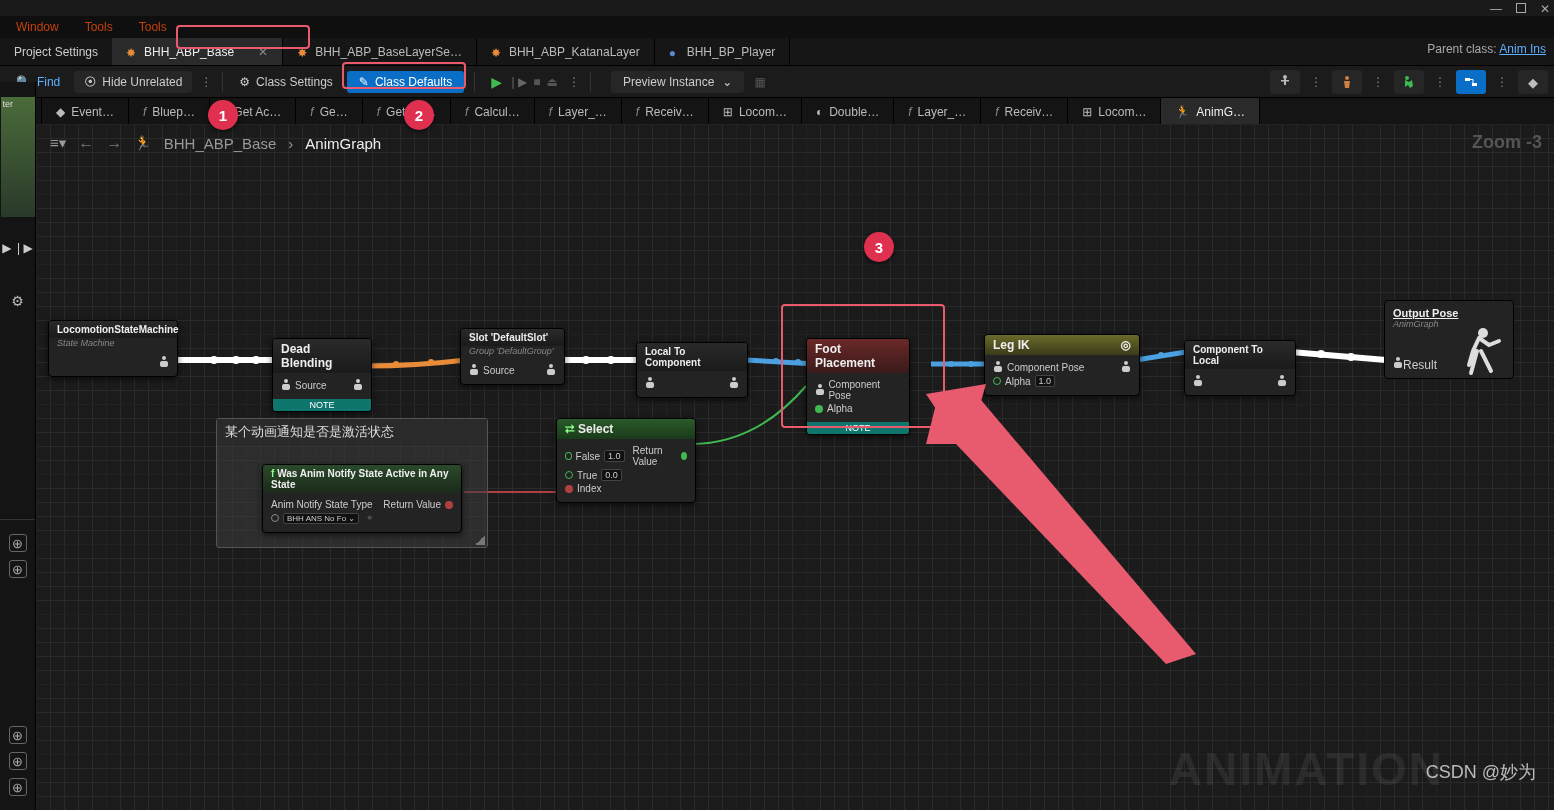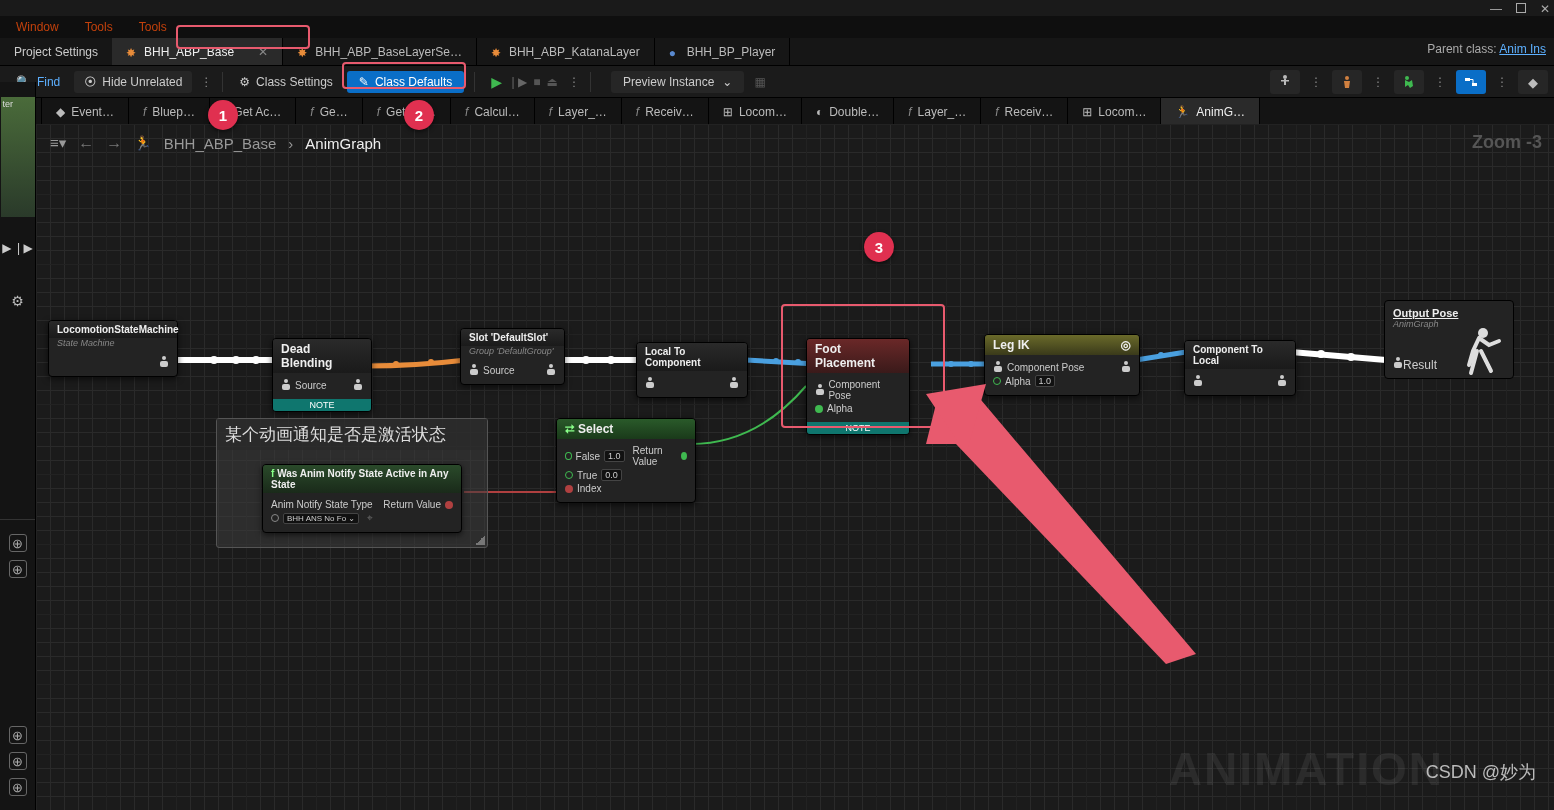--- a/index.html
+++ b/index.html
@@ -89,21 +89,21 @@
 .hdr.red { background:linear-gradient(#6a2828,#3a1a1a); }
 .hdr.green { background:linear-gradient(#2a5a2a,#1a3a1a); }
 .hdr.pure { background:linear-gradient(#2a4a2a,#1a2a1a); font-size:10px; }
 
 .wire { position:absolute; pointer-events:none; }
 
 .redbox { position:absolute; border:2px solid #e85a6e; border-radius:4px; pointer-events:none; }
 .redcircle { position:absolute; width:30px; height:30px; border-radius:50%; background:#e03050; color:#fff; display:flex; align-items:center; justify-content:center; font-weight:700; font-size:15px; box-shadow:0 2px 4px rgba(0,0,0,.5); }
 
 .comment { position:absolute; background:rgba(60,60,60,.55); border:1px solid #555; border-radius:3px; }
-.comment .chdr { padding:4px 8px; color:#ddd; font-size:17px; background:rgba(40,40,40,.6); }
+.comment .chdr { padding:4px 8px; color:#ddd; font-size:13px; background:rgba(40,40,40,.6); }
 .comment .corner { position:absolute; right:2px; bottom:2px; width:10px; height:10px; background:linear-gradient(135deg,transparent 50%,#777 50%); }
 
 .outputnode { position:absolute; background:#232323; border:1px solid #000; border-radius:4px; padding:6px 8px; color:#ccc; }
 .outputnode .ohdr { font-size:11px; color:#eee; font-weight:600;text-decoration:underline; }
 .outputnode .osub { font-size:9px; color:#888; font-style:italic; }
 .outputnode .fig { width:60px; height:60px; display:block; margin-top:4px; }
 
 
 svg .skel { fill:#bbb; }
 

